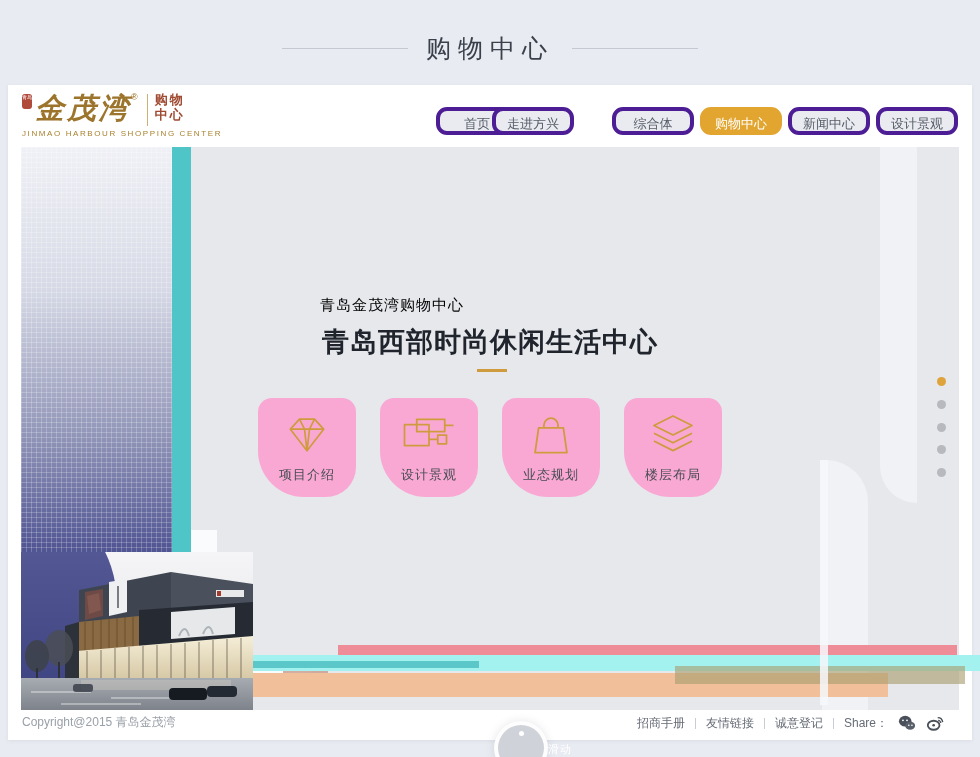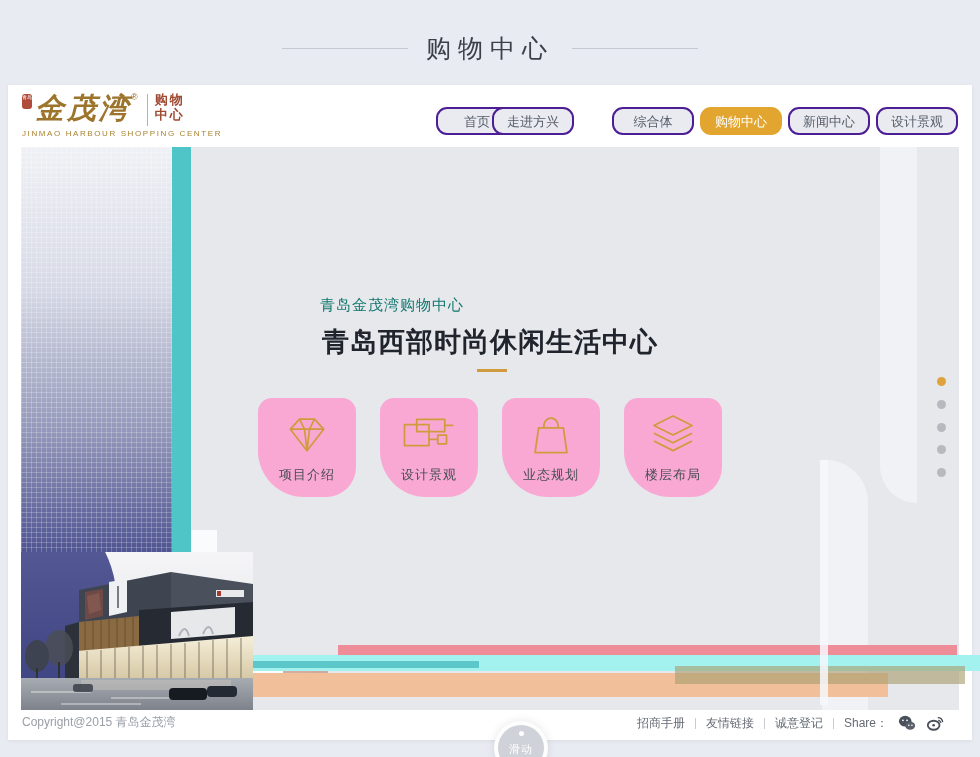--- a/index.html
+++ b/index.html
@@ -25,41 +25,41 @@
   .logo-seal{width:10px;height:15px;background:#b04a3a;border-radius:3px;color:#fff;font-size:5px;line-height:7px;text-align:center;margin:2px 3px 0 0;overflow:hidden;}
   .logo-cn{font-family:"DejaVu Serif","Liberation Serif",serif;font-weight:bold;font-style:italic;font-size:29px;line-height:32px;color:#9d742c;letter-spacing:3px;}
   .logo-reg{font-size:9px;color:#9d742c;margin:0 4px 0 0;}
   .logo-divider{width:1px;height:32px;background:#cdb172;margin:2px 7px 0 5px;}
   .logo-sub{display:flex;flex-direction:column;justify-content:center;margin-top:0;}
   .logo-sub span{font-size:13px;font-weight:bold;color:#a04a32;line-height:15px;letter-spacing:2px;}
   .logo-en{font-size:8px;color:#a9822e;letter-spacing:1.6px;margin-top:3px;white-space:nowrap;}
 
   
   .nav-btn{top:107px;width:82px;height:28px;line-height:26px;text-align:center;font-size:13px;
-    color:#565c67;background:#e9ebf1;border:2px solid #4c1d95;border-radius:11px;box-sizing:border-box;cursor:pointer;}
+    color:#565c67;background:#e9ebf1;border:4px solid #4c1d95;border-radius:11px;box-sizing:border-box;cursor:pointer;}
   .nav-btn.active{background:#e2a52f;border-color:#e2a52f;color:#ffffff;}
 
   
   .content-bg{left:21px;top:147px;width:938px;height:563px;background:#e7e8ec;}
   .pipe-upper{left:880px;top:147px;width:37px;height:356px;background:#f1f2f6;border-bottom-left-radius:42px;}
   .pipe-lower{left:822px;top:460px;width:46px;height:250px;background:#f1f2f6;border-top-right-radius:42px;}
 
   
   .tower{left:21px;top:147px;width:151px;height:413px;
     background:
       repeating-linear-gradient(to right, rgba(255,255,255,.22) 0 1px, transparent 1px 5px),
       repeating-linear-gradient(to bottom, rgba(255,255,255,.22) 0 1px, transparent 1px 5px),
       linear-gradient(to bottom,#f0f1f6 0%,#d7dae6 34%,#9599ba 68%,#4b5090 100%);}
 
   
   .white-arc{left:191px;top:530px;width:120px;height:161px;border-left:26px solid #fafbfd;border-bottom:26px solid #fafbfd;border-bottom-left-radius:64px;box-sizing:border-box;}
   .teal-arc{left:172px;top:147px;width:150px;height:524px;border-left:19px solid #4fc5c8;border-bottom:15px solid #4fc5c8;border-bottom-left-radius:60px;box-sizing:border-box;}
 
   
-  .hero-sub{left:0;top:296px;width:784px;text-align:center;font-size:15px;color:#0f766e;letter-spacing:1px;}
+  .hero-sub{left:0;top:296px;width:784px;text-align:center;font-size:15px;color:#000000;letter-spacing:1px;}
   .hero-title{left:0;top:324px;width:980px;text-align:center;font-size:27px;font-weight:bold;color:#20252d;letter-spacing:1px;}
   .hero-underline{left:477px;top:369px;width:30px;height:3px;background:#cf9b3d;}
 
   
   .card{top:398px;width:98px;height:99px;background:#f9a8d4;border-radius:14px 14px 30px 46px;cursor:pointer;}
   .card .icon-wrap{position:absolute;left:0;top:14px;width:98px;height:46px;display:flex;align-items:center;justify-content:center;}
   .card .card-label{position:absolute;left:0;bottom:13px;width:98px;text-align:center;font-size:13px;color:#474c52;letter-spacing:1px;}
 
   
   .dot{left:937px;width:9px;height:9px;border-radius:50%;background:#b7b9bf;cursor:pointer;}
@@ -82,21 +82,21 @@
   .copyright{left:22px;top:714px;font-size:12px;color:#9aa0a8;}
   .footer-links{top:714px;right:36px;display:flex;align-items:center;gap:10px;font-size:12px;color:#666c76;}
   .footer-links .flink{cursor:pointer;}
   .fdiv{width:1px;height:11px;background:#c9ccd3;}
   .share-icon{width:18px;height:18px;cursor:pointer;display:flex;align-items:center;justify-content:center;}
 
   
   .slide-circle{left:494px;top:721px;width:46px;height:46px;border-radius:50%;background:#cfd2d8;
     border:4px solid rgba(255,255,255,.95);box-shadow:0 0 8px rgba(80,90,110,.15);cursor:pointer;}
   .slide-dot{position:absolute;left:50%;top:6px;margin-left:-2.5px;width:5px;height:5px;border-radius:50%;background:#ffffff;}
-  .slide-label{position:absolute;left:0;top:17px;width:100%;text-align:center;font-size:11px;color:#ffffff;letter-spacing:1px;}
+  .slide-label{position:absolute;left:0;top:17px;width:100%;text-align:center;font-size:11px;color:#ffffff;letter-spacing:1px;padding-left:39px;}
 </style>
 </head>
 <body>
 
 <div class="abs page-title-bar">
   <div class="title-line"></div>
   <div class="page-title">购物中心</div>
   <div class="title-line"></div>
 </div>
 

